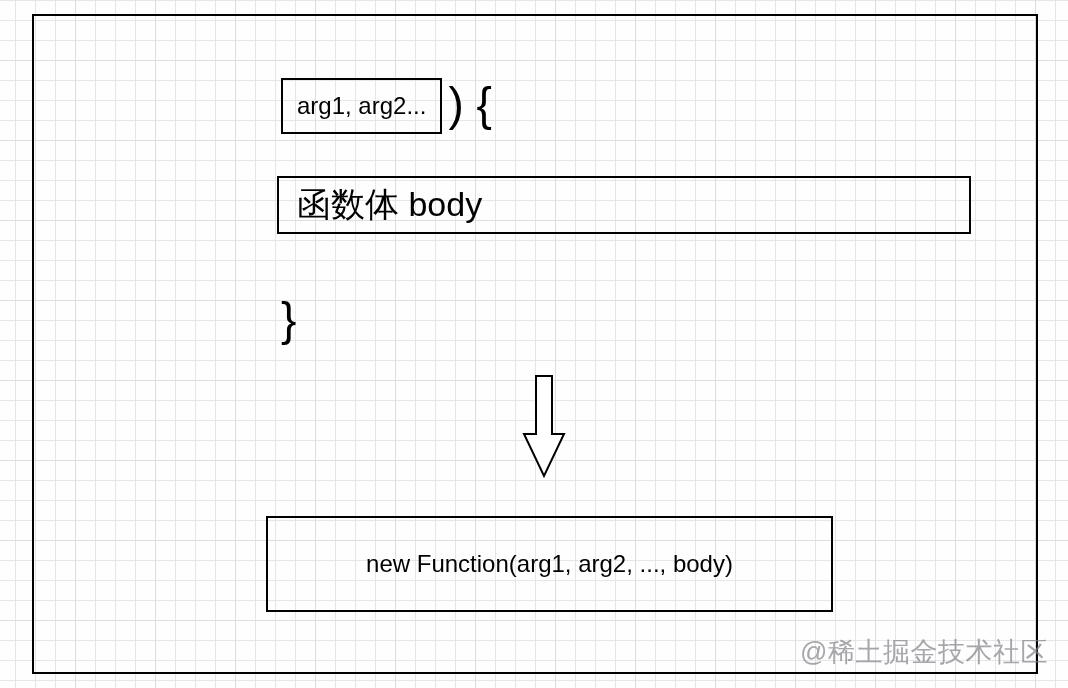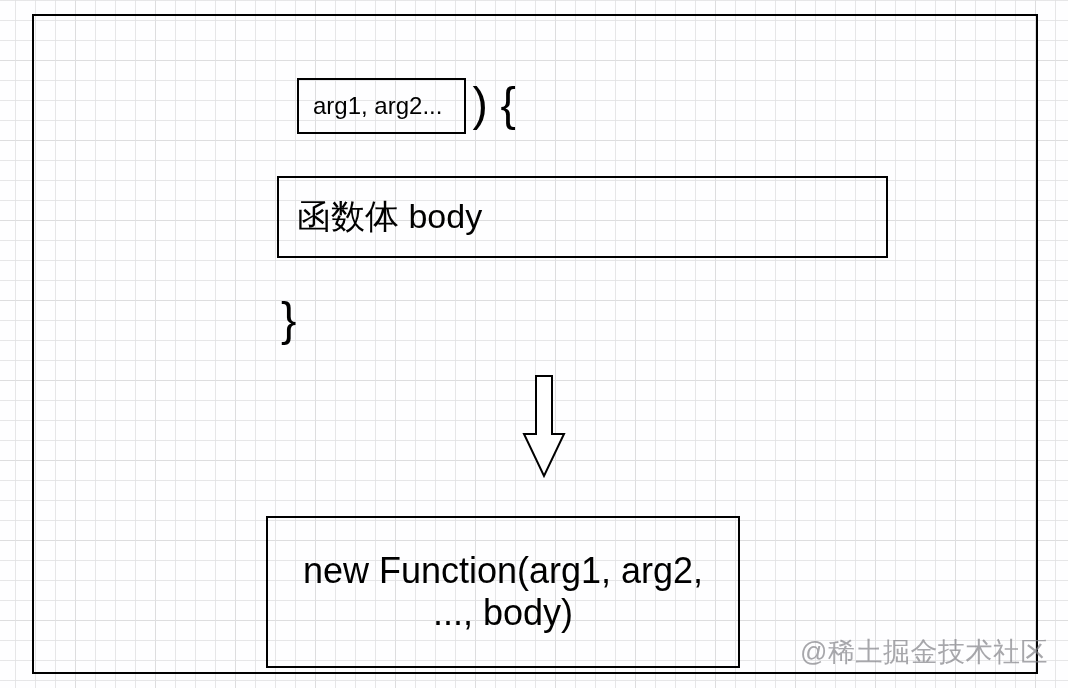--- a/index.html
+++ b/index.html
@@ -32,52 +32,52 @@
     left: 247px;
     top: 60px;
     display: flex;
     align-items: center;
     font-size: 46px;
     font-weight: 400;
   }
   .args-box {
     border: 2px solid #000;
     font-size: 24px;
-    padding: 12px 22px 12px 14px;
-    margin: 0 6px 0 16px;
+    padding: 12px 14px 12px 14px;
+    margin: 0 6px 0 0;
     position: relative;
     top: 2px;
   }
   .body-box {
     position: absolute;
     left: 243px;
     top: 160px;
-    width: 611px;
+    width: 694px;
     border: 2px solid #000;
     font-size: 34px;
-    padding: 16px 18px;
+    padding: 4px 18px;
   }
   .close-brace {
     position: absolute;
     left: 247px;
     top: 276px;
     font-size: 46px;
   }
   .arrow {
     position: absolute;
     left: 488px;
     top: 358px;
   }
   .result-box {
     position: absolute;
     left: 232px;
     top: 500px;
-    width: 474px;
+    width: 567px;
     border: 2px solid #000;
-    font-size: 36px;
+    font-size: 24px;
     text-align: center;
     padding: 32px 10px;
   }
   .watermark {
     position: absolute;
     right: 20px;
     bottom: 18px;
     font-size: 27px;
     color: rgba(130,130,135,0.7);
     letter-spacing: 0.5px;

